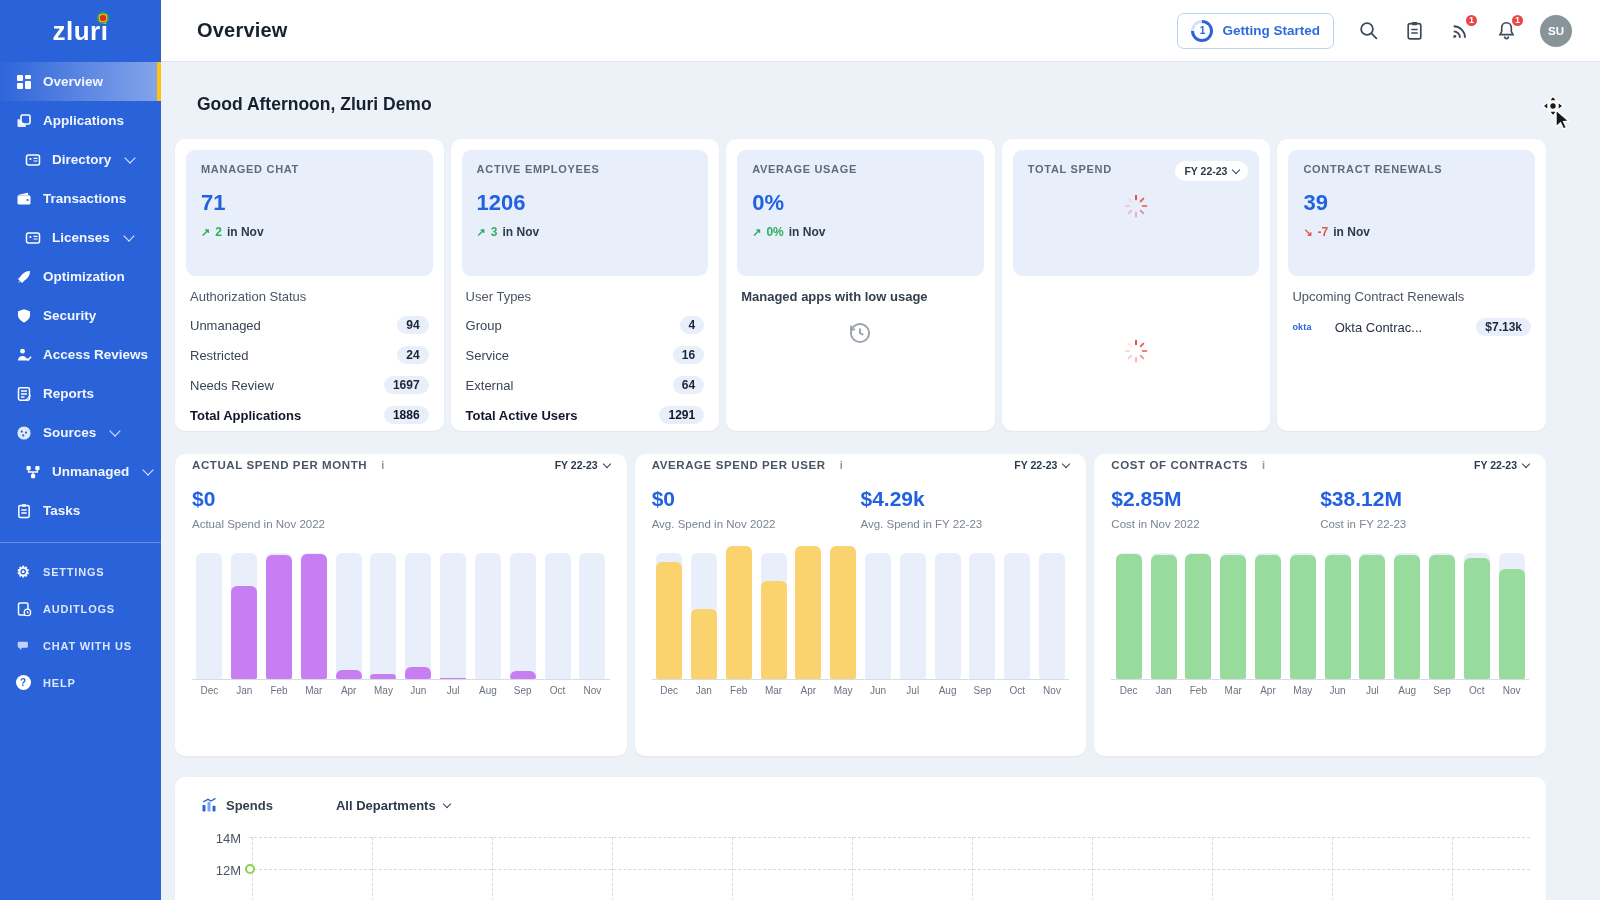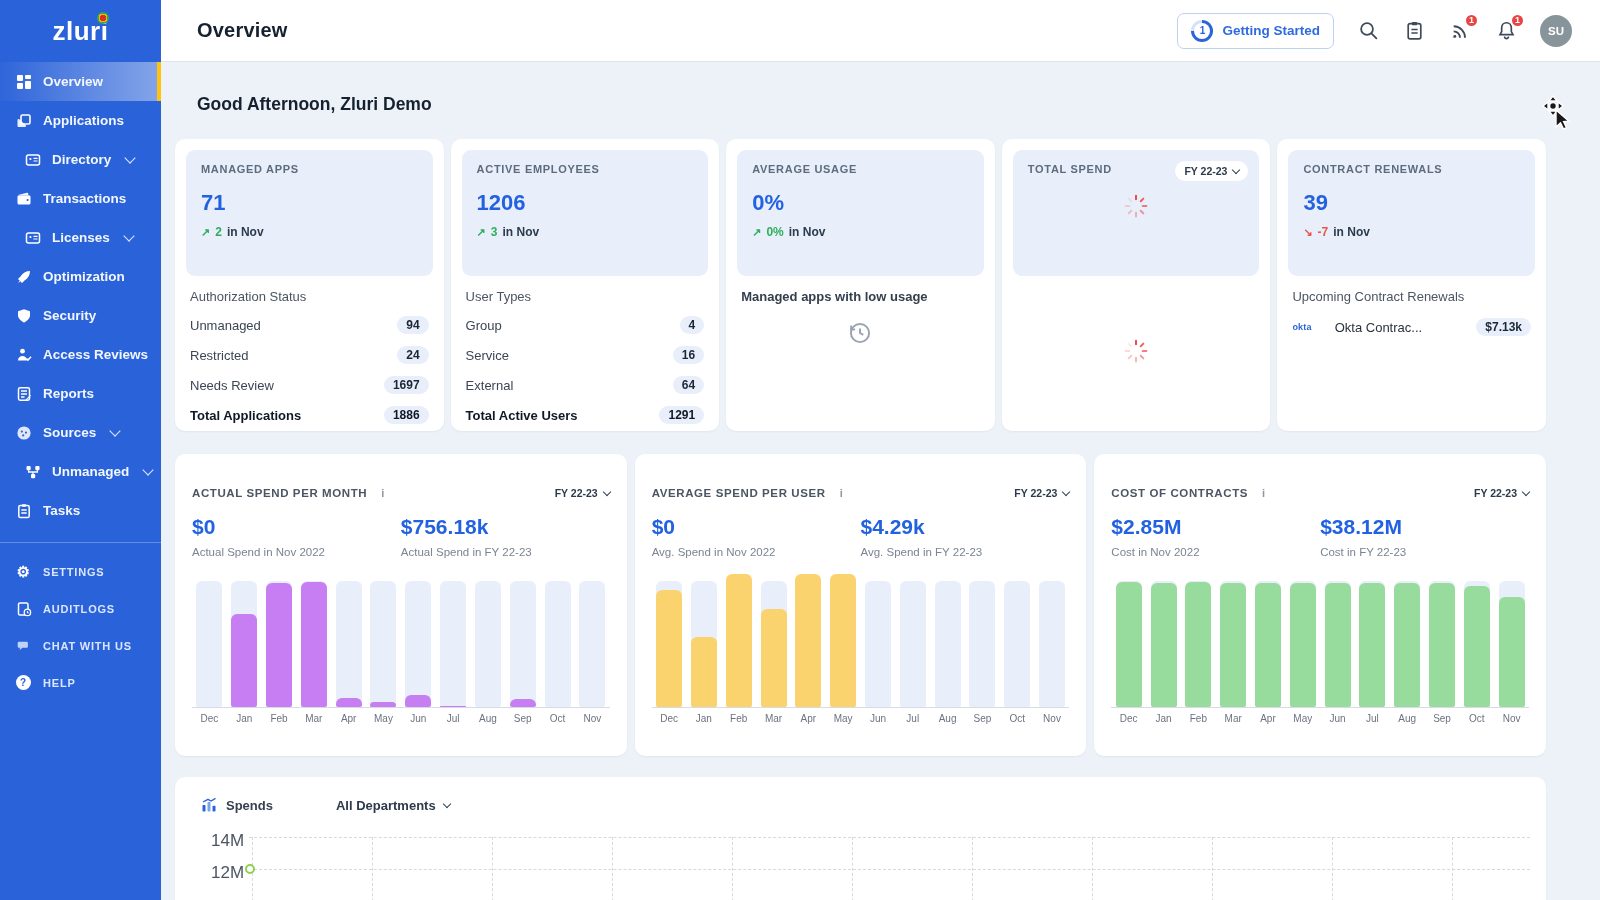--- a/index.html
+++ b/index.html
@@ -82,21 +82,21 @@
   .empty-text { font-size:12px; color:#9aa3b1; line-height:1.55; margin-top:8px; }
   .spinner { width:26px; height:26px; animation:rot 1s steps(8) infinite; }
   @keyframes rot { to { transform:rotate(360deg); } }
   .spin-center { display:flex; justify-content:center; align-items:center; }
   .renewal-row { display:flex; align-items:center; margin:14px 4px 0; gap:23px; }
   .okta-mark { font-size:9px; font-weight:800; color:#2b64d8; letter-spacing:.2px; }
   .renewal-name { font-size:13px; color:#29323f; flex:1; }
 
   
   .charts-row { display:grid; grid-template-columns:repeat(3, 1fr); gap:8px; margin:23px 54px 0 14px; }
-  .chart-card { background:#fff; border-radius:10px; padding:33px 17px 12px; height:302px;
+  .chart-card { background:#fff; border-radius:10px; padding:5px 17px 12px; height:302px;
     box-shadow:0 1px 2px rgba(16,24,40,.05); }
   .chart-head { display:flex; align-items:center; }
   .chart-title { font-size:11.5px; font-weight:700; color:#4b5563; letter-spacing:.6px; }
   .info-i { margin-left:14px; color:#8d97a5; font-size:11px; font-weight:700; cursor:pointer; }
   .chart-dd { margin-left:auto; font-size:10.5px; font-weight:700; color:#2c3a4b;
     display:flex; align-items:center; gap:6px; cursor:pointer; }
   .chart-stats { display:flex; margin-top:16px; }
   .chart-stat { width:50%; }
   .cs-value { font-size:21px; font-weight:800; color:#2262e0; }
   .cs-label { font-size:11.5px; color:#7a8492; margin-top:7px; }
@@ -111,21 +111,21 @@
   .month { flex:1; text-align:center; font-size:10px; color:#6b7280; }
 
   
   .spends-card { background:#fff; border-radius:10px; margin:21px 54px 0 14px; height:160px;
     padding:20px 16px 0; box-shadow:0 1px 2px rgba(16,24,40,.05); position:relative; overflow:hidden; }
   .spends-head { display:flex; align-items:center; margin-left:10px; }
   .spends-title { font-size:13px; font-weight:600; color:#374151; margin-left:9px; }
   .dept-dd { margin-left:63px; font-size:13px; font-weight:700; color:#2c3a4b;
     display:flex; align-items:center; gap:8px; cursor:pointer; }
   .spend-chart { position:relative; margin-top:24px; height:90px; }
-  .ytick { position:absolute; left:20px; width:30px; text-align:right; font-size:17px; color:#4b5563; }
+  .ytick { position:absolute; left:20px; width:30px; text-align:right; font-size:13px; color:#4b5563; }
   .hgrid { position:absolute; left:58px; right:0; border-top:1.5px dashed #d5d9e0; }
   .vgrid { position:absolute; width:0; border-left:1.5px dashed #d5d9e0; }
   .dot-marker { position:absolute; width:10px; height:10px; border-radius:50%;
     border:2.5px solid #8fd14f; background:#fff; }
 
   
   .cursor { position:fixed; left:1541px; top:94px; z-index:50; pointer-events:none; }
 </style>
 </head>
 <body>
@@ -334,21 +334,21 @@
   </div>
 </div>
 
 <div class="content">
   <div class="greeting">Good Afternoon, Zluri Demo</div>
 
   <div class="stats-row">
 
     <div class="stat-card">
       <div class="hero">
-        <div class="hero-title">MANAGED APPS</div>
+        <div class="hero-title">MANAGED CHAT</div>
         <div class="hero-value">71</div>
         <div class="hero-trend">
           <span class="t-up arrow-up"></span>
           <span class="t-up">2</span>
           <span>in Nov</span>
         </div>
       </div>
       <div class="kv-title">Authorization Status</div>
       <div class="kv-row">
           <span class="kv-label">Unmanaged</span>
@@ -481,24 +481,20 @@
         <span class="info-i">i</span>
         <span class="chart-dd">
             <span>FY 22-23</span>
             <span class="dd-chev"></span>
           </span>
       </div>
       <div class="chart-stats">
         <div class="chart-stat">
             <div class="cs-value">$0</div>
             <div class="cs-label">Actual Spend in Nov 2022</div>
-          </div>
-        <div class="chart-stat">
-            <div class="cs-value">$756.18k</div>
-            <div class="cs-label">Actual Spend in FY 22-23</div>
           </div>
       </div>
       <div class="bars">
           <div class="bar-col">
             <div class="bar-area">
               <div class="bar-track"></div>
               <div class="bar-fill" style="height: 0%; background: rgb(199, 126, 242);"></div>
             </div>
           </div>
           <div class="bar-col">

